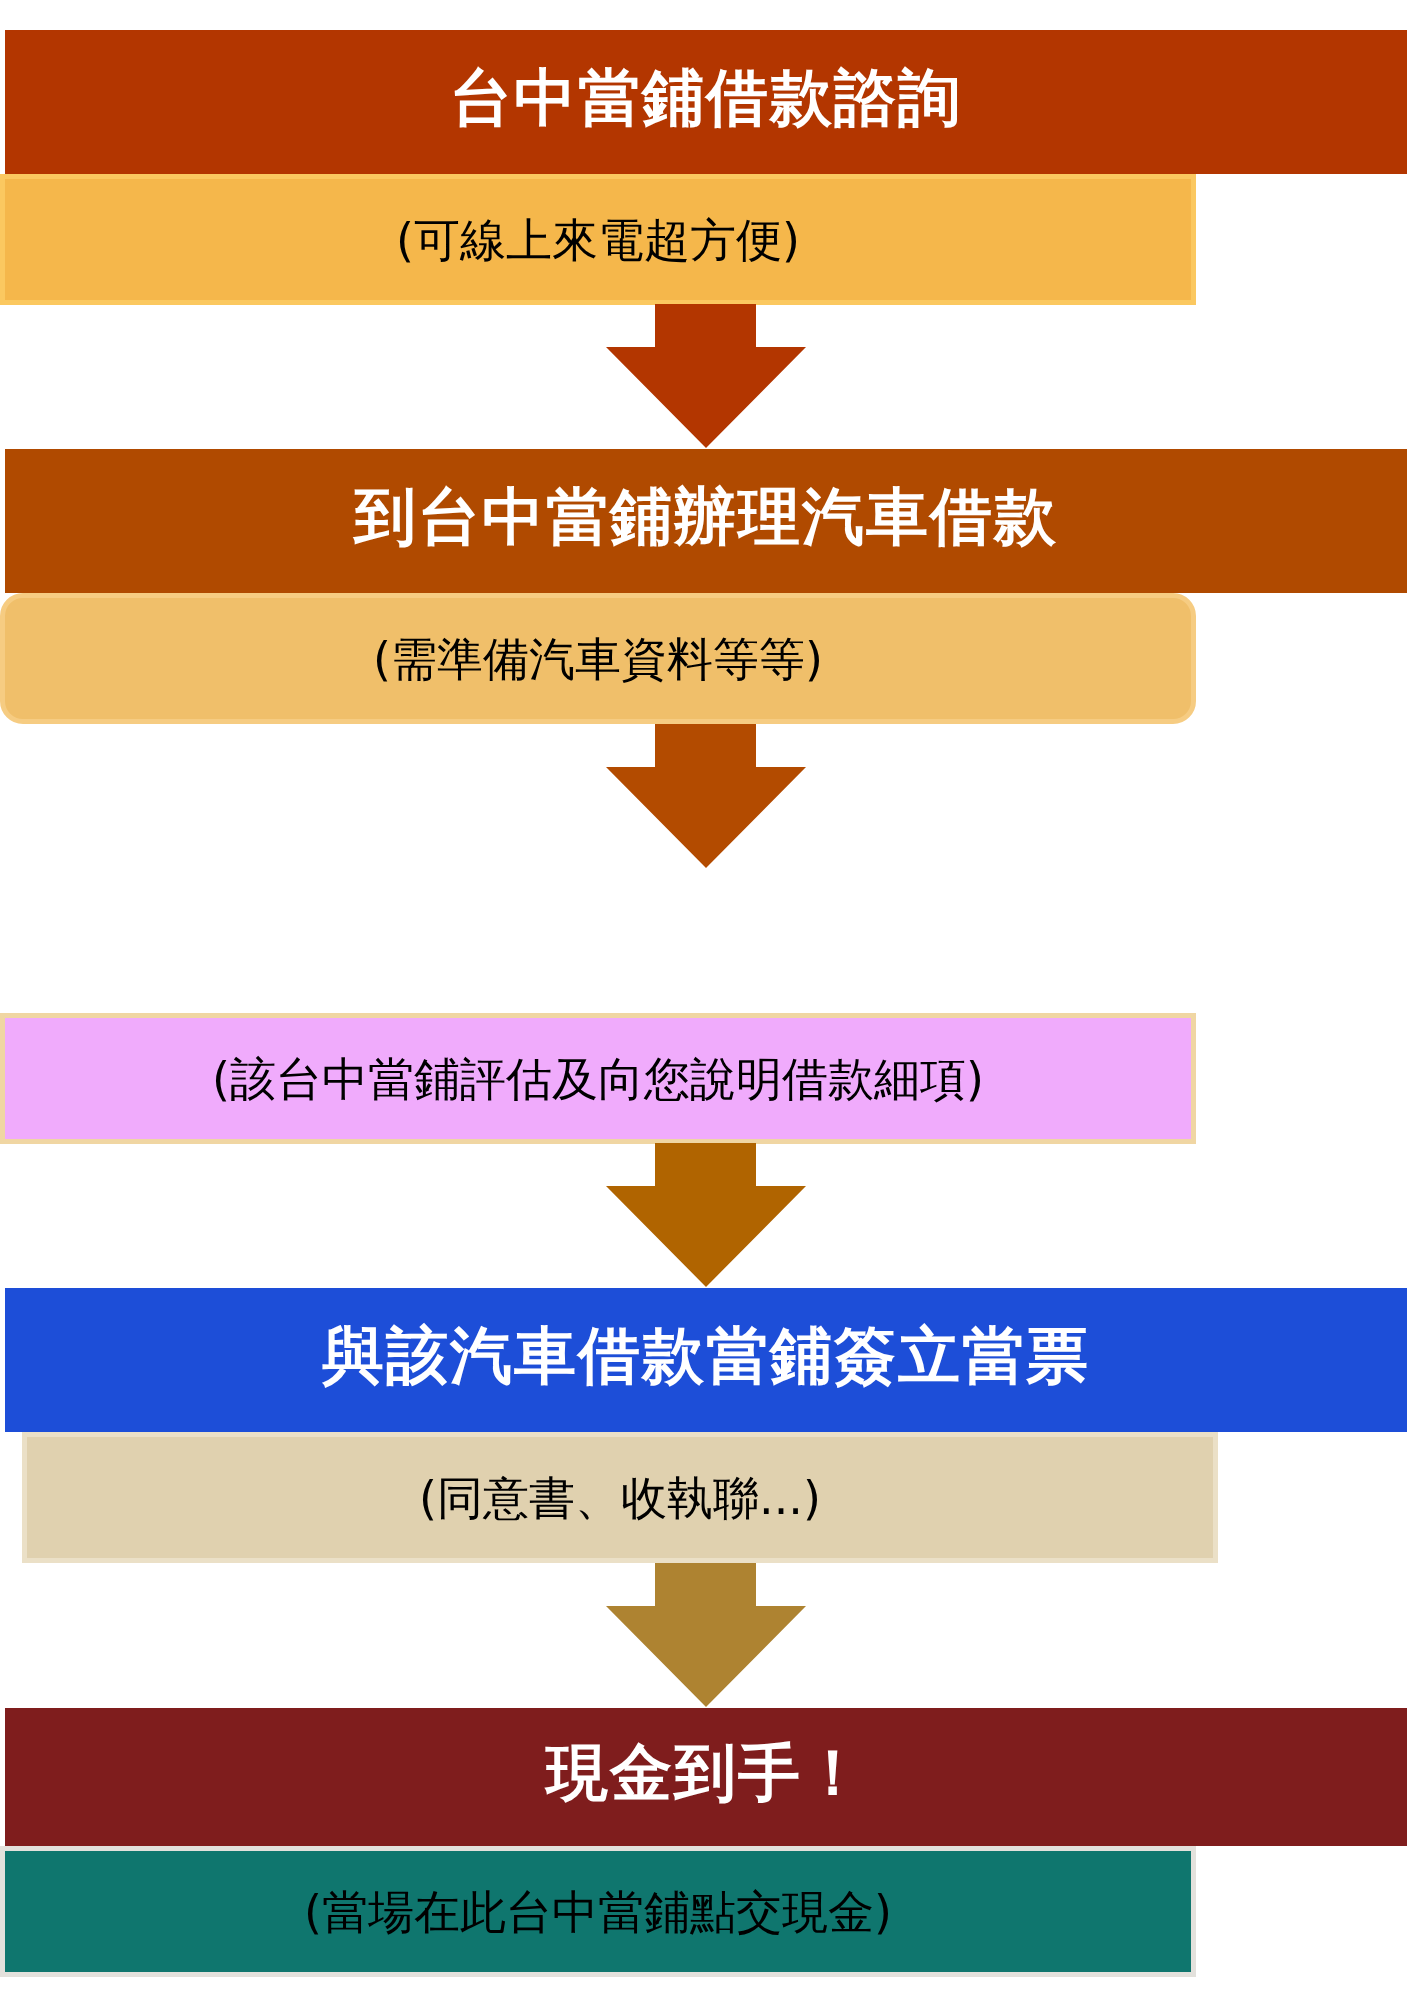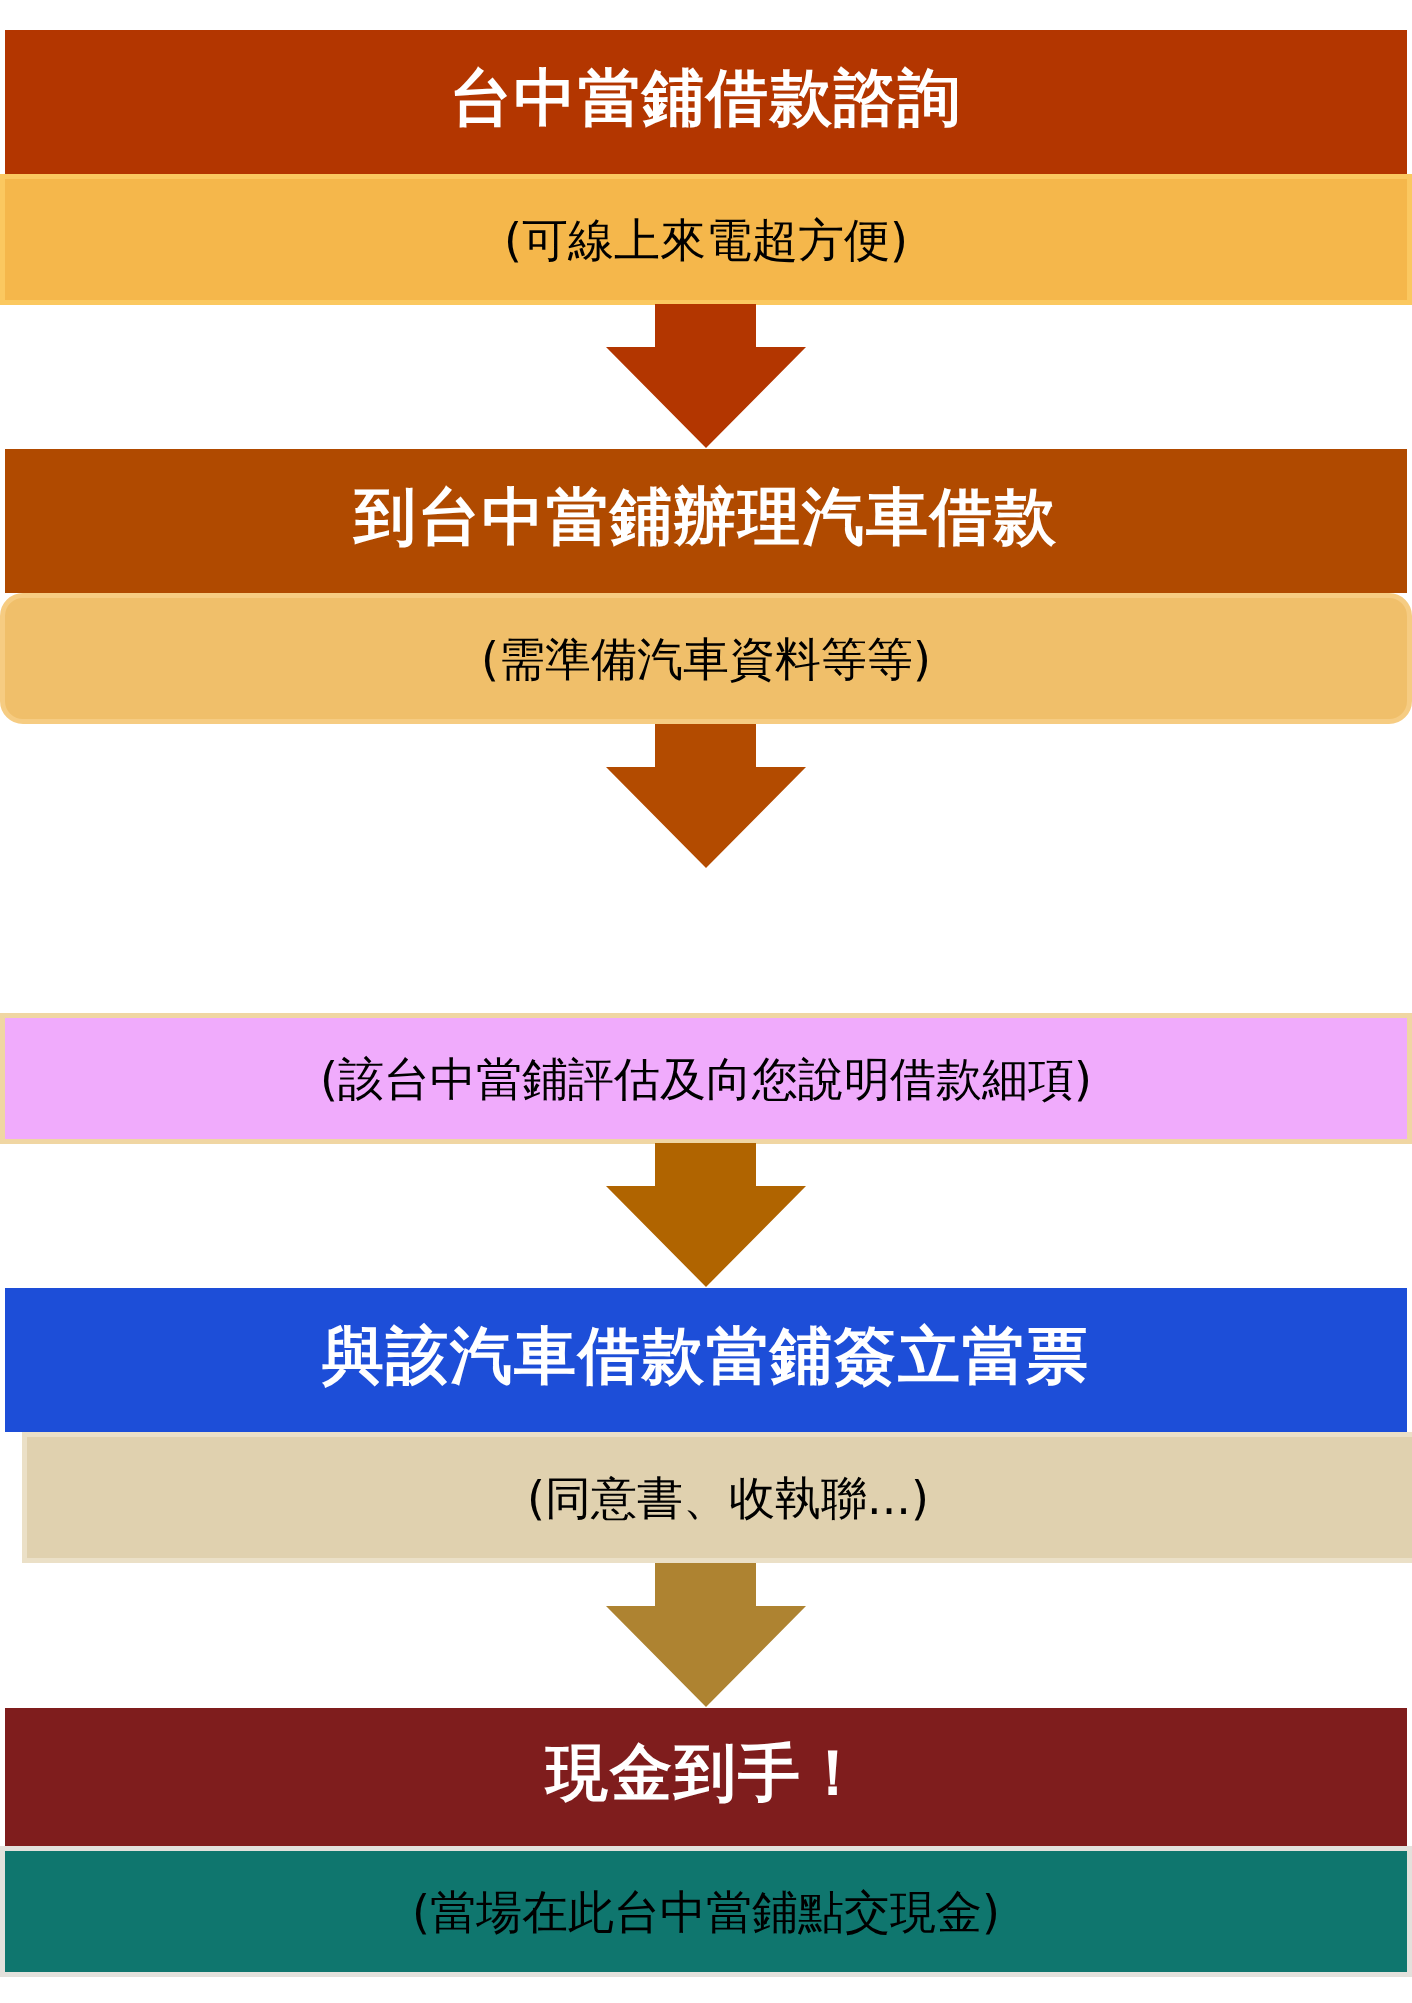--- a/index.html
+++ b/index.html
@@ -41,21 +41,21 @@
       font-size: 62px;
       letter-spacing: 2px;
       line-height: 1;
       padding-bottom: 8px;
       box-sizing: border-box;
     }
     .step-sub {
       position: absolute;
       left: 0;
       top: 144px;
-      width: 1412px;
+      width: 1196px;
       height: 131px;
       box-sizing: border-box;
       border: 5px solid transparent;
       display: flex;
       align-items: center;
       justify-content: center;
       color: #000000;
       font-size: 46px;
       line-height: 1;
     }

